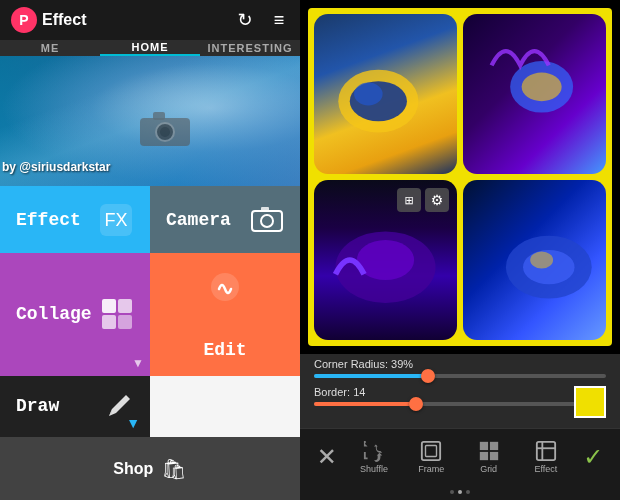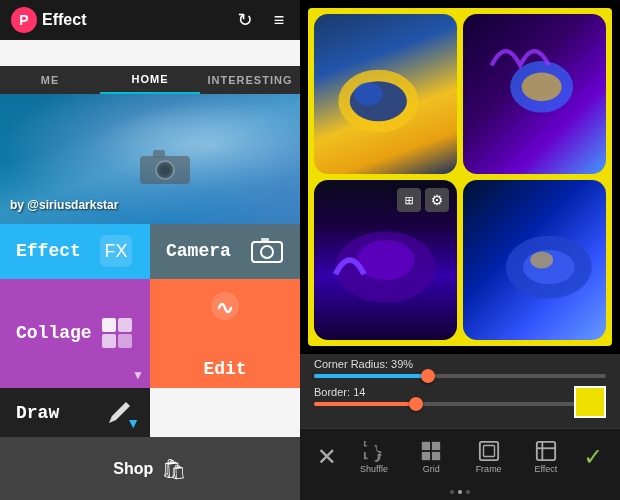--- a/index.html
+++ b/index.html
@@ -62,22 +62,21 @@
       font-size: 18px;
       display: flex;
       align-items: center;
       justify-content: center;
     }
 
     
     .nav-tabs {
       display: flex;
       background: #2d2d2d;
-      height: 28px;
-      margin-top: 26px;
+      height: 16px;
     }
 
     .nav-tab {
       flex: 1;
       display: flex;
       align-items: center;
       justify-content: center;
       color: #aaa;
       font-size: 11px;
       font-weight: bold;
@@ -100,21 +99,21 @@
 
     .hero-overlay {
       position: absolute;
       inset: 0;
       background: linear-gradient(to right, rgba(0,150,200,0.6), rgba(30,80,150,0.3));
     }
 
     .hero-text {
       position: absolute;
       bottom: 12px;
-      left: 10px;
+      left: 2px;
       color: white;
       font-size: 12px;
       font-weight: bold;
       text-shadow: 1px 1px 2px rgba(0,0,0,0.7);
     }
 
     
     .menu-grid {
       display: grid;
       grid-template-columns: 1fr 1fr;
@@ -540,34 +539,34 @@
 
     <div class="bottom-btn">
       <svg width="22" height="22" viewBox="0 0 24 24" fill="#aaa">
         <path d="M17 17h-2l3-3 3 3h-2v2a5 5 0 0 1-5 5l-2-2h1a3 3 0 0 0 3-3v-2zm-3-10H12l2-2 2 2h-1v2a3 3 0 0 0 3 3h1l2 2h-2a5 5 0 0 1-5-5V7zM3 7h2L2 4 5 1l-2 2V1H1v6zM1 13h2v6h2v2H1v-8z" opacity="0.7"></path>
       </svg>
       <span style="color:#aaa;font-size:9px;">Shuffle</span>
     </div>
 
     <div class="bottom-btn">
       <svg width="22" height="22" viewBox="0 0 24 24" fill="#aaa">
+        <rect x="2" y="2" width="20" height="20" rx="2" fill="none" stroke="#aaa" stroke-width="2"></rect>
+        <rect x="6" y="6" width="12" height="12" rx="1" fill="none" stroke="#aaa" stroke-width="1.5"></rect>
+      </svg>
+      <span style="color:#aaa;font-size:9px;">Frame</span>
+    </div>
+
+    <div class="bottom-btn">
+      <svg width="22" height="22" viewBox="0 0 24 24" fill="#aaa">
         <rect x="2" y="2" width="9" height="9" fill="#aaa" opacity="0.8"></rect>
         <rect x="13" y="2" width="9" height="9" fill="#aaa" opacity="0.8"></rect>
         <rect x="2" y="13" width="9" height="9" fill="#aaa" opacity="0.8"></rect>
         <rect x="13" y="13" width="9" height="9" fill="#aaa" opacity="0.8"></rect>
       </svg>
       <span style="color:#aaa;font-size:9px;">Grid</span>
-    </div>
-
-    <div class="bottom-btn">
-      <svg width="22" height="22" viewBox="0 0 24 24" fill="#aaa">
-        <rect x="2" y="2" width="20" height="20" rx="2" fill="none" stroke="#aaa" stroke-width="2"></rect>
-        <rect x="6" y="6" width="12" height="12" rx="1" fill="none" stroke="#aaa" stroke-width="1.5"></rect>
-      </svg>
-      <span style="color:#aaa;font-size:9px;">Frame</span>
     </div>
 
     <div class="bottom-btn">
       <svg width="22" height="22" viewBox="0 0 24 24" fill="none" stroke="#aaa" stroke-width="2">
         <rect x="2" y="2" width="20" height="20" rx="2"></rect>
         <line x1="8" y1="2" x2="8" y2="22"></line>
         <line x1="2" y1="9" x2="22" y2="9"></line>
       </svg>
       <span style="color:#aaa;font-size:9px;">Effect</span>
     </div>

